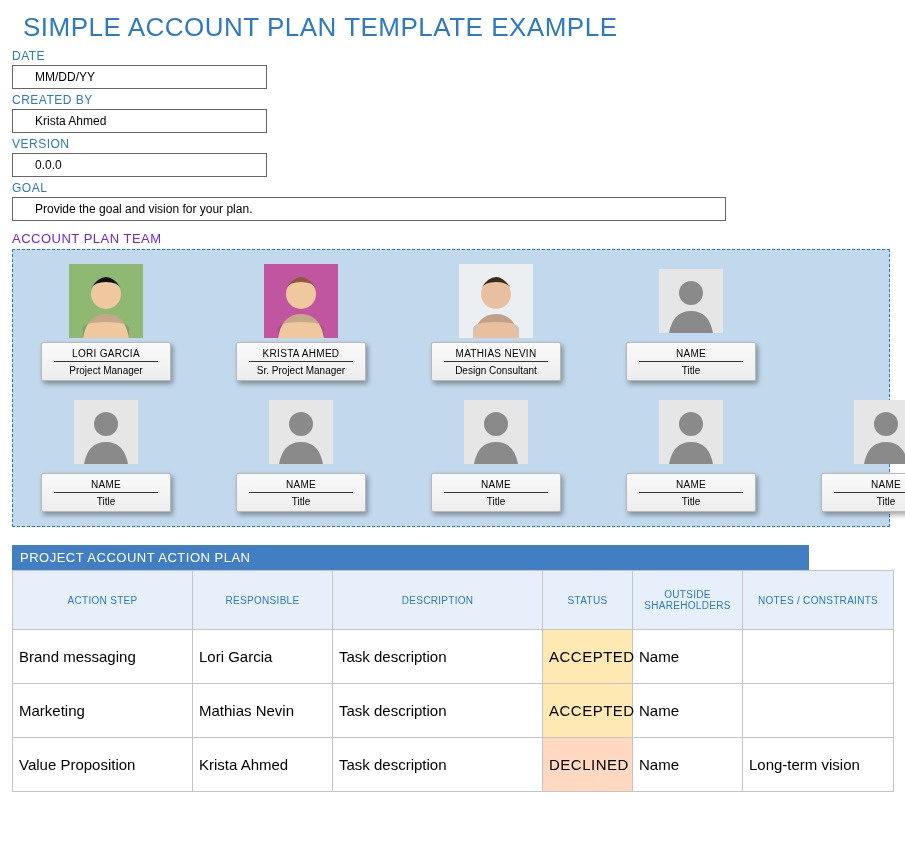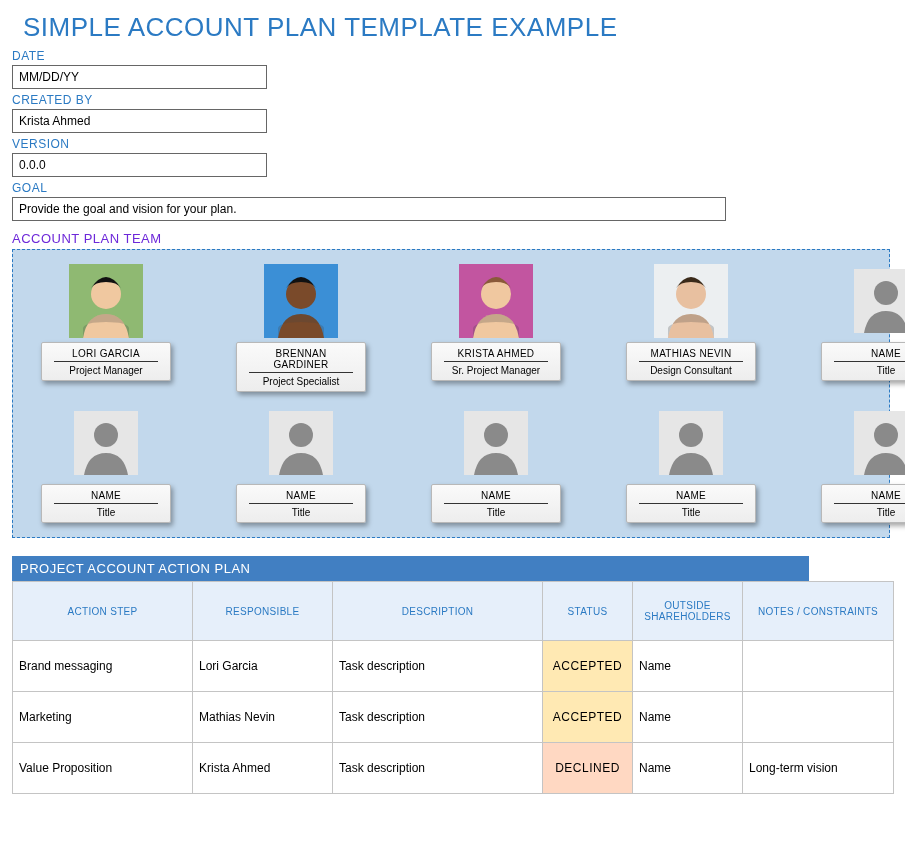--- a/index.html
+++ b/index.html
@@ -21,21 +21,21 @@
   }
   .field-label {
     color: #2b7ac3;
     font-size: 12px;
     letter-spacing: 0.5px;
     margin: 4px 0 2px 0;
     font-family: "Century Gothic", "Trebuchet MS", Arial, sans-serif;
   }
   .field-box {
     border: 1px solid #666;
-    padding: 4px 6px;
+    padding: 4px 22px;
     font-size: 12px;
     width: 255px;
     background: #fff;
   }
   .field-box-wide {
     width: 714px;
   }
   .section-label {
     color: #6d28d9;
     font-size: 13px;
@@ -113,21 +113,21 @@
     font-weight: 400;
     font-size: 10px;
     letter-spacing: 0.3px;
     padding: 18px 4px;
     border: 1px solid #c4c4c4;
     font-family: "Century Gothic", "Trebuchet MS", Arial, sans-serif;
     text-align: center;
   }
   table.action td {
     border: 1px solid #c4c4c4;
-    font-size: 12px;
+    font-size: 15px;
     padding: 18px 6px;
     vertical-align: middle;
     font-family: "Century Gothic", "Trebuchet MS", Arial, sans-serif;
   }
   td.status {
     text-align: center;
     font-size: 11px;
     letter-spacing: 0.5px;
   }
   .status-accepted { background: #ffe9b3; }
@@ -159,35 +159,20 @@
       <rect width="74" height="74" fill="#8fb972"></rect>
       <circle cx="37" cy="30" r="15" fill="#f0c8a0"></circle>
       <path d="M22 24 q15 -22 30 0 q-4 -6 -15 -6 q-11 0 -15 6 Z" fill="#111"></path>
       <path d="M14 74 q4 -24 23 -24 q19 0 23 24 Z" fill="#f0c8a0"></path>
       <path d="M14 74 q4 -24 23 -24 q19 0 23 24 L60 64 q-2 -6 -23 -6 q-21 0 -23 6 Z" fill="#444" opacity="0.25"></path>
     </svg>
         </div>
     <div class="name-card">
       <div class="nm">LORI GARCIA</div>
       <div class="tt">Project Manager</div>
-    </div>
-      </div>
-      <div class="member">
-    <div class="photo">
-          <svg width="74" height="74" viewBox="0 0 74 74">
-      <rect width="74" height="74" fill="#3b8fd6"></rect>
-      <circle cx="37" cy="30" r="15" fill="#7a4a2a"></circle>
-      <path d="M22 24 q15 -22 30 0 q-4 -6 -15 -6 q-11 0 -15 6 Z" fill="#111"></path>
-      <path d="M14 74 q4 -24 23 -24 q19 0 23 24 Z" fill="#7a4a2a"></path>
-      <path d="M14 74 q4 -24 23 -24 q19 0 23 24 L60 64 q-2 -6 -23 -6 q-21 0 -23 6 Z" fill="#444" opacity="0.25"></path>
-    </svg>
-        </div>
-    <div class="name-card">
-      <div class="nm">BRENNAN GARDINER</div>
-      <div class="tt">Project Specialist</div>
     </div>
       </div>
       <div class="member">
     <div class="photo">
           <svg width="74" height="74" viewBox="0 0 74 74">
       <rect width="74" height="74" fill="#c255a0"></rect>
       <circle cx="37" cy="30" r="15" fill="#f0c8a0"></circle>
       <path d="M22 24 q15 -22 30 0 q-4 -6 -15 -6 q-11 0 -15 6 Z" fill="#8a5a3a"></path>
       <path d="M14 74 q4 -24 23 -24 q19 0 23 24 Z" fill="#f0c8a0"></path>
       <path d="M14 74 q4 -24 23 -24 q19 0 23 24 L60 64 q-2 -6 -23 -6 q-21 0 -23 6 Z" fill="#444" opacity="0.25"></path>

